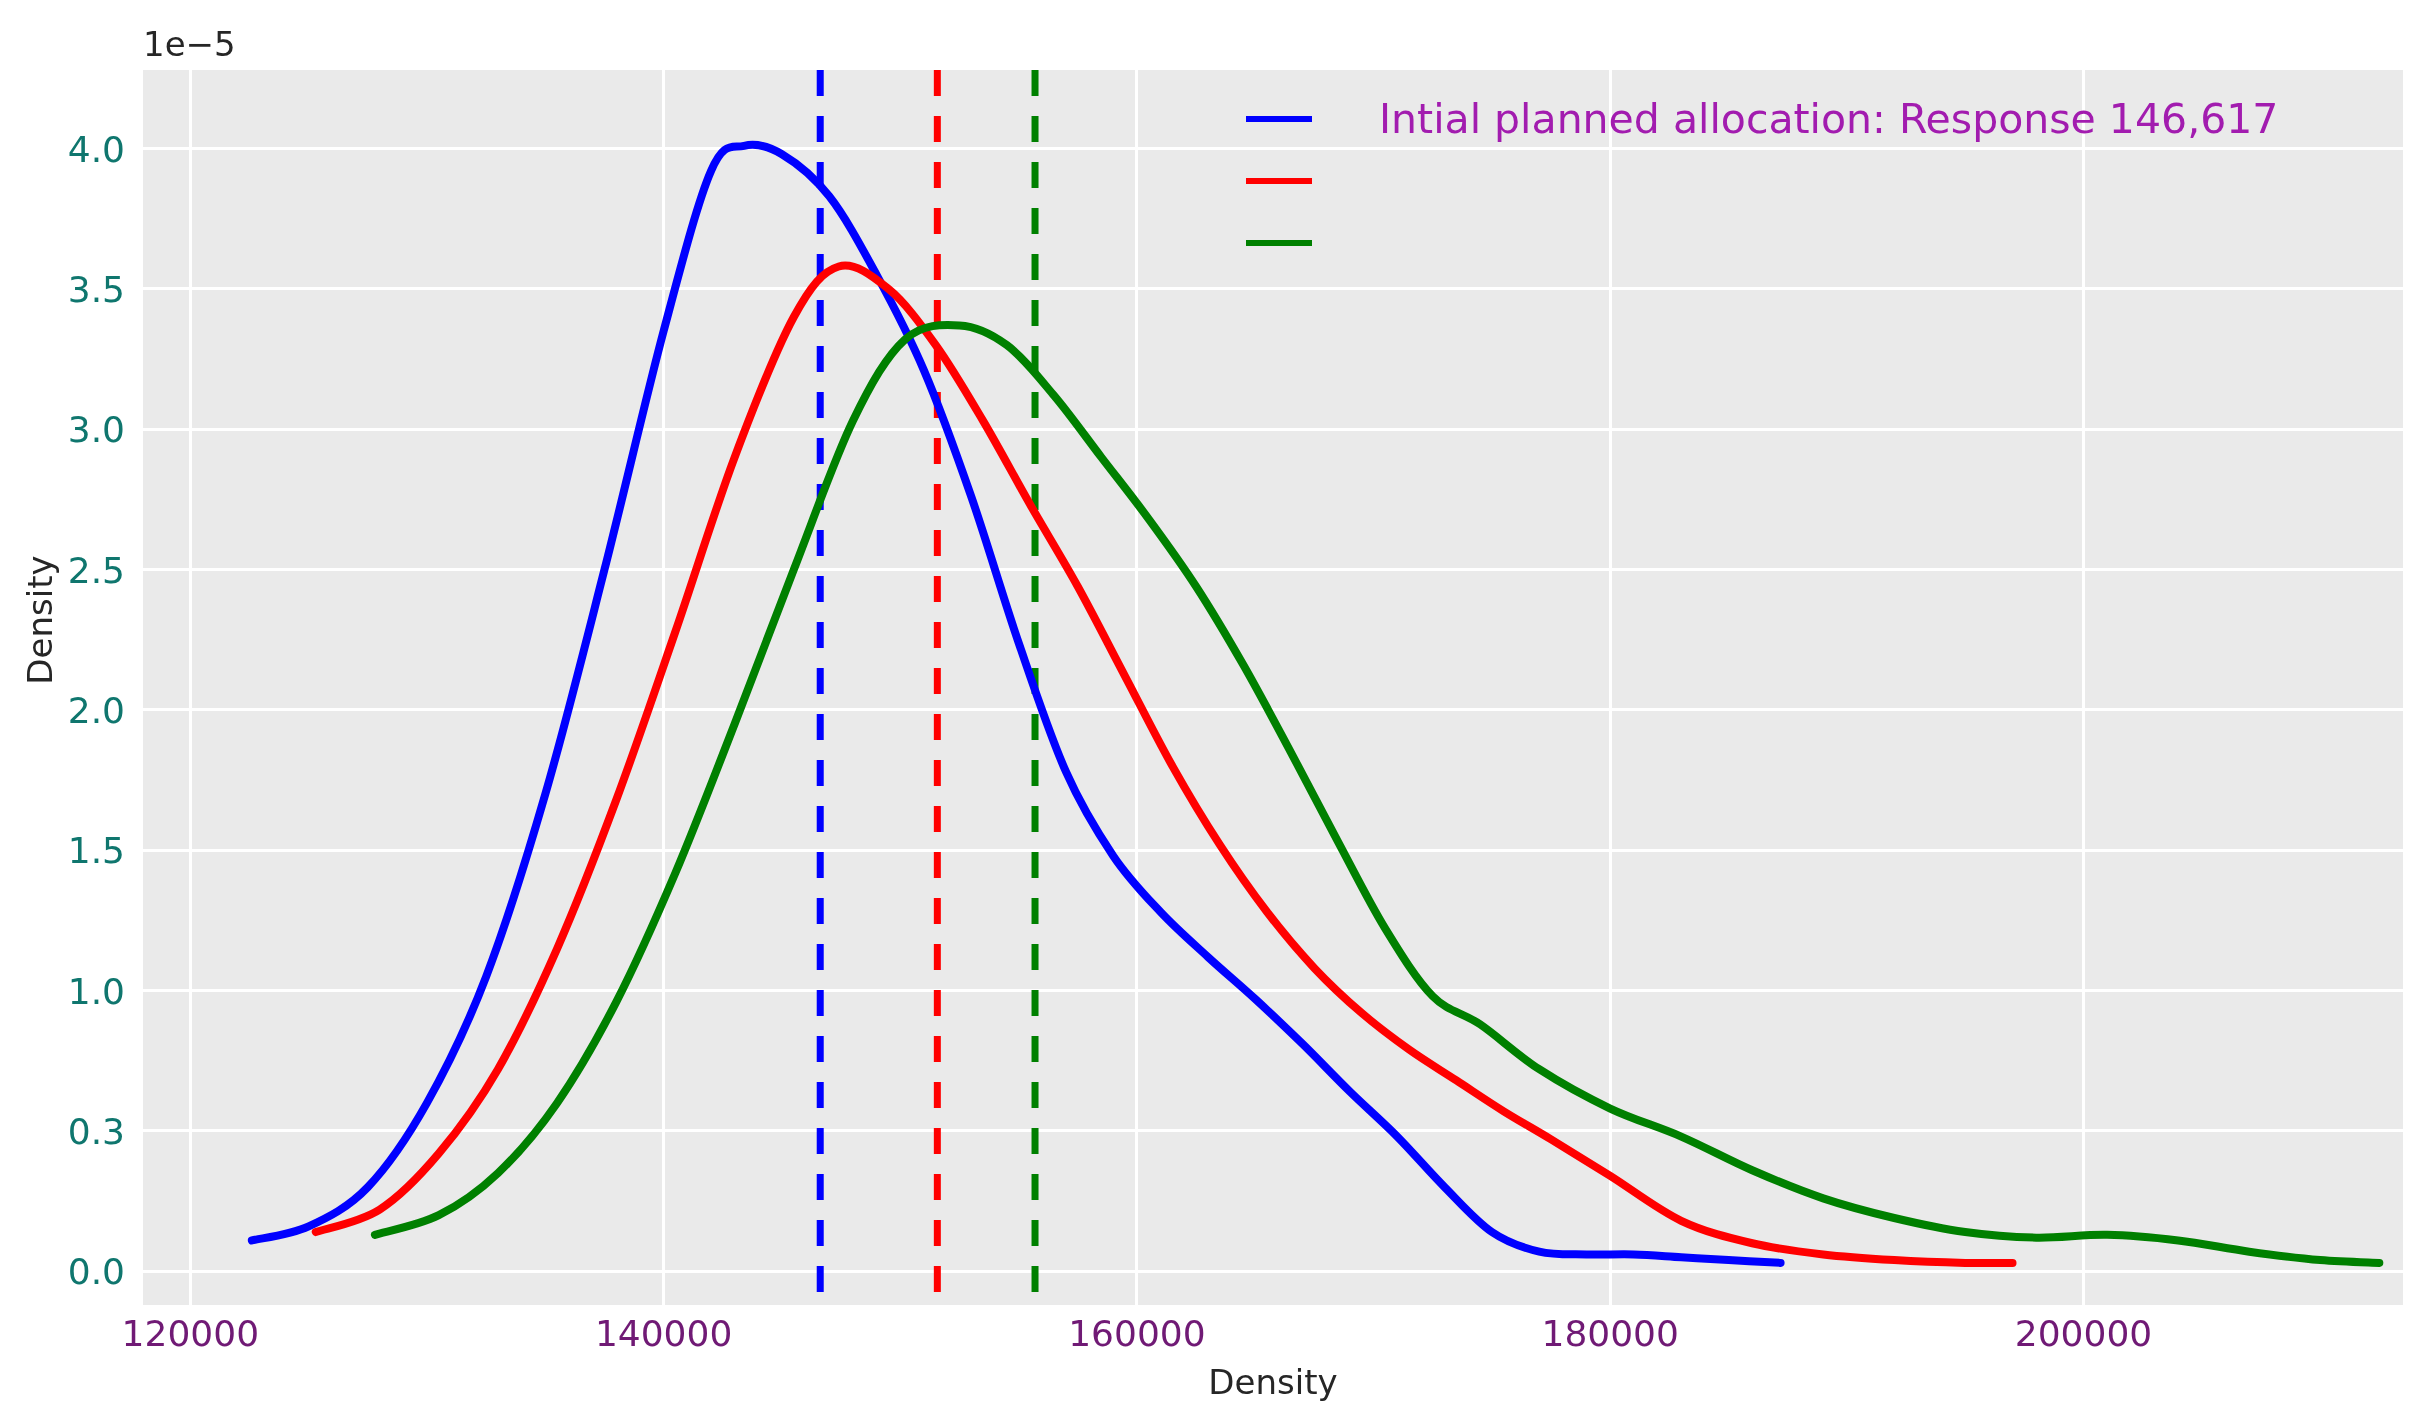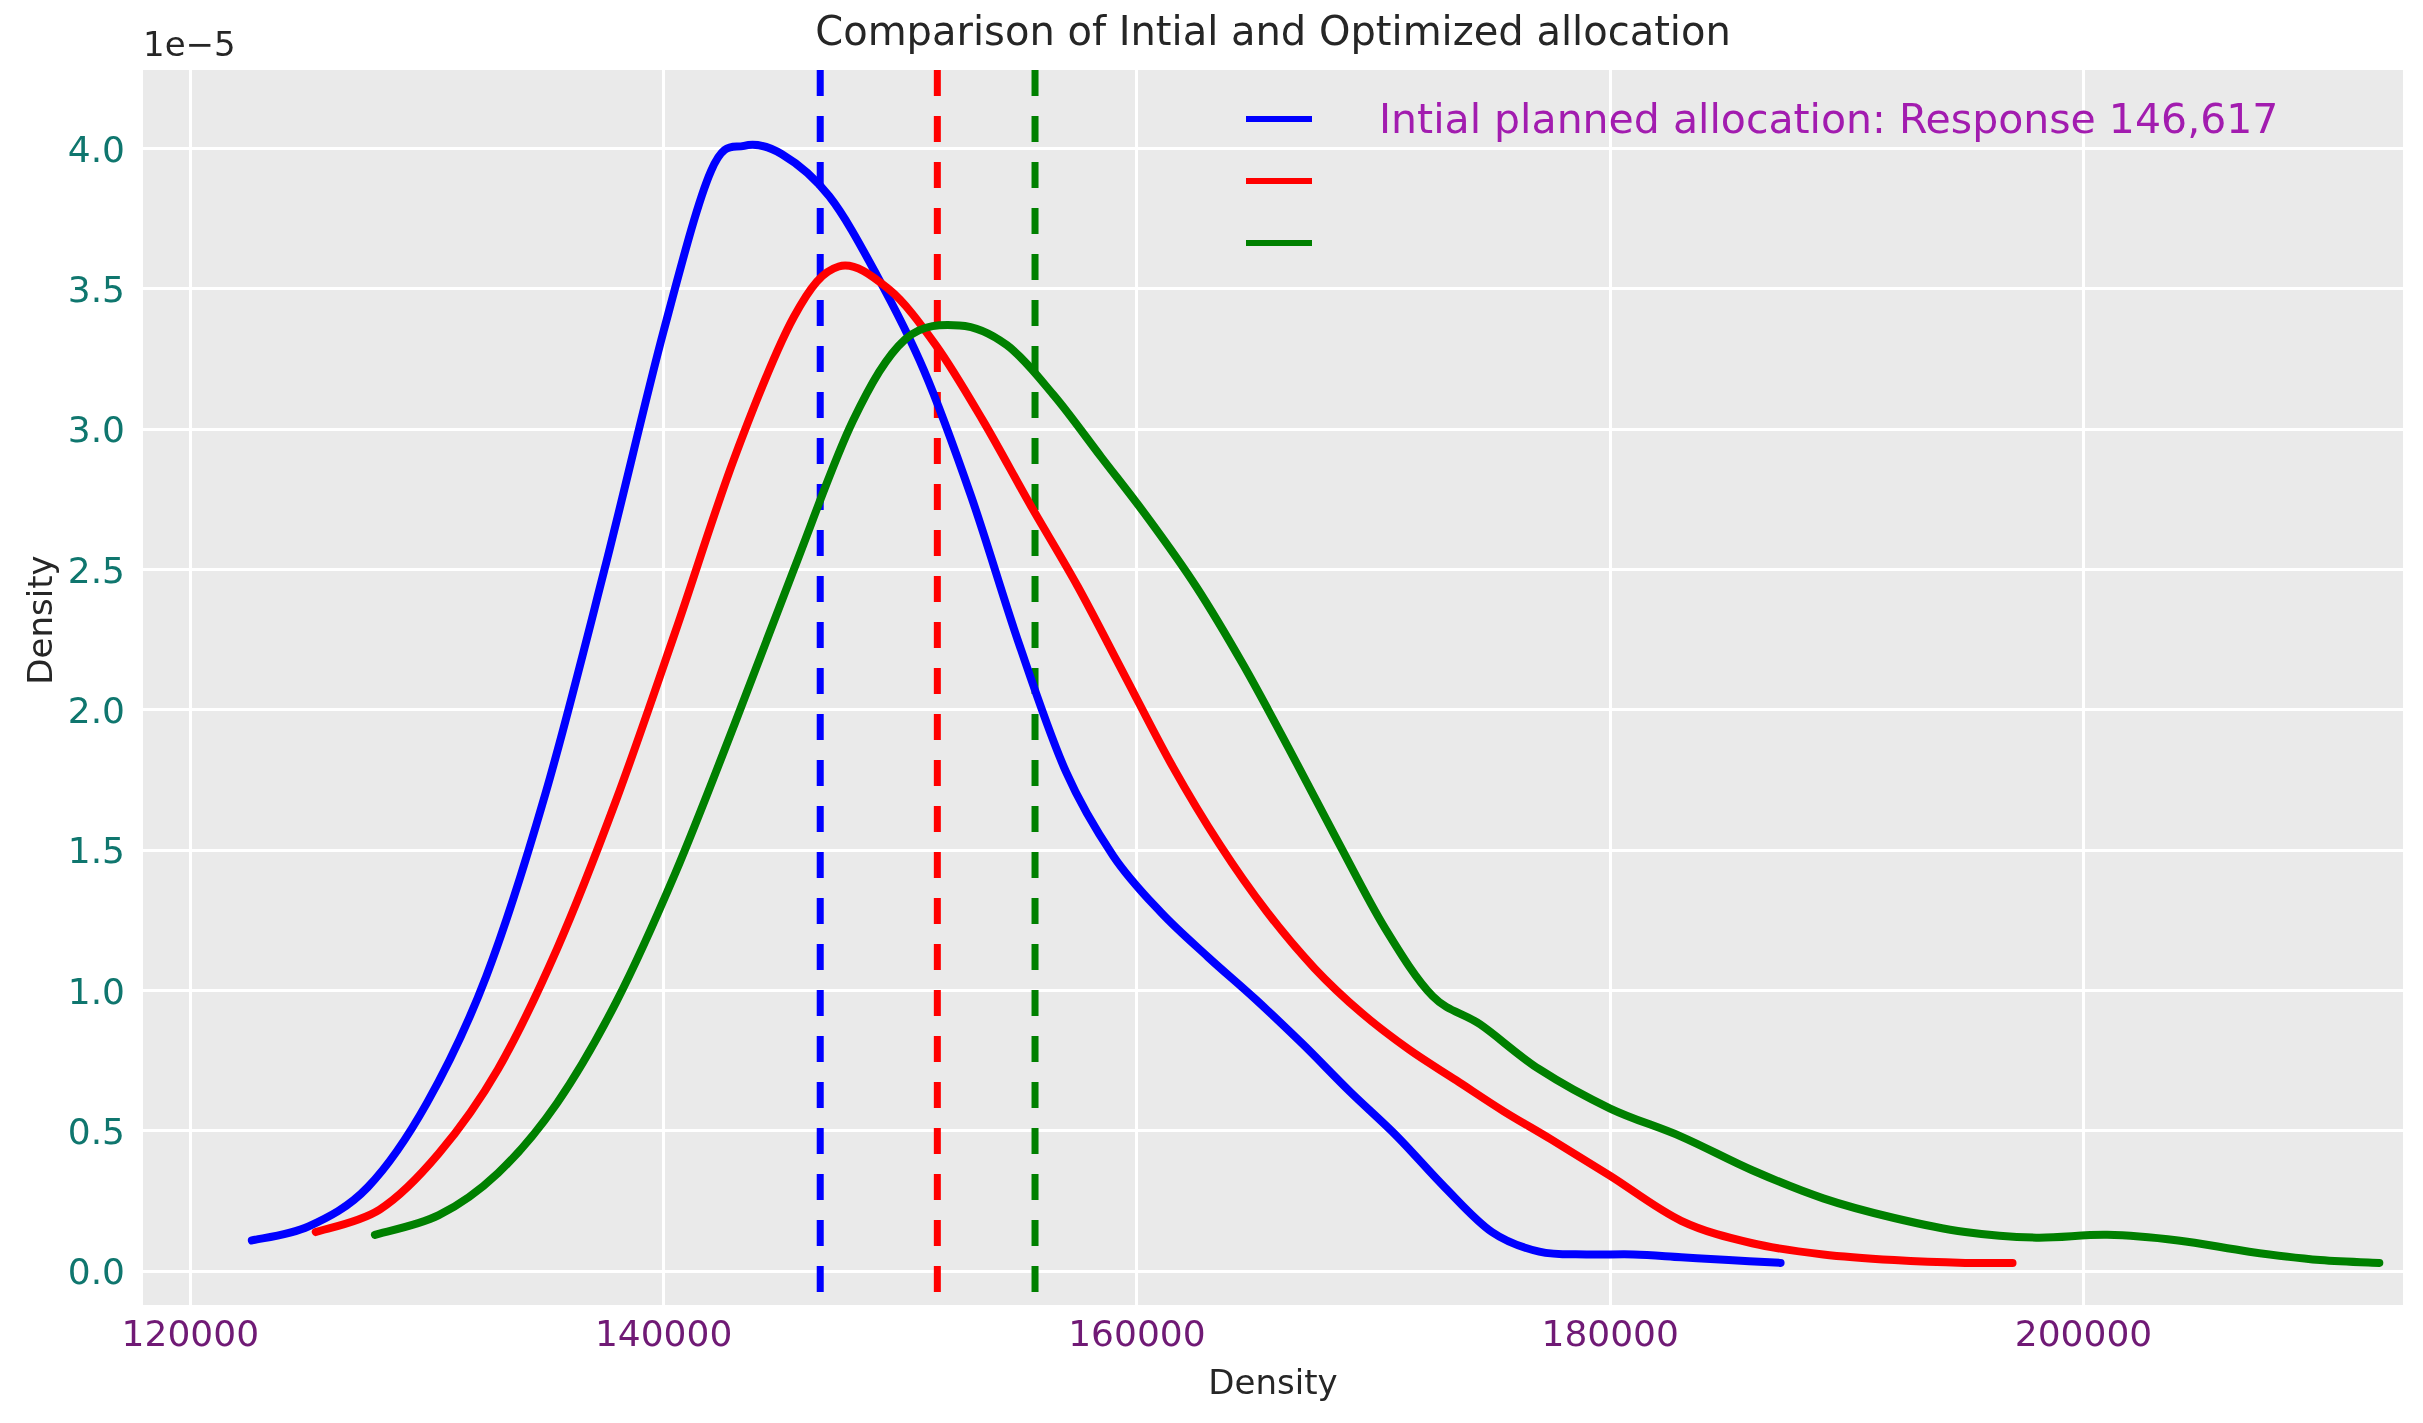--- a/index.html
+++ b/index.html
@@ -132,21 +132,20 @@
     color: #a21caf;
     white-space: nowrap;
     margin-left: 45px;
   }
 </style>
 </head>
 <body>
 
 <div id="figure">
 
-  <div id="chart-title">Comparison of Intial and Optimized allocation</div>
 
   <div id="y-offset-text">1e−5</div>
 
   <div id="plot-area">
     <div id="gridlines-h">
         <div class="gridline-h" style="top: 1199.82px;"></div>
         <div class="gridline-h" style="top: 1059.48px;"></div>
         <div class="gridline-h" style="top: 919.136px;"></div>
         <div class="gridline-h" style="top: 778.795px;"></div>
         <div class="gridline-h" style="top: 638.455px;"></div>
@@ -174,21 +173,21 @@
 
   <div id="xticks">
       <div class="xtick" style="left: 190.33px;">120000</div>
       <div class="xtick" style="left: 663.628px;">140000</div>
       <div class="xtick" style="left: 1136.93px;">160000</div>
       <div class="xtick" style="left: 1610.23px;">180000</div>
       <div class="xtick" style="left: 2083.52px;">200000</div>
     </div>
   <div id="yticks">
       <div class="ytick" style="top: 1271.32px;">0.0</div>
-      <div class="ytick" style="top: 1130.98px;">0.5</div>
+      <div class="ytick" style="top: 1130.98px;">0.3</div>
       <div class="ytick" style="top: 990.636px;">1.0</div>
       <div class="ytick" style="top: 850.295px;">1.5</div>
       <div class="ytick" style="top: 709.955px;">2.0</div>
       <div class="ytick" style="top: 569.614px;">2.5</div>
       <div class="ytick" style="top: 429.273px;">3.0</div>
       <div class="ytick" style="top: 288.932px;">3.5</div>
       <div class="ytick" style="top: 148.591px;">4.0</div>
     </div>
 
   <div id="xlabel">Density</div>

